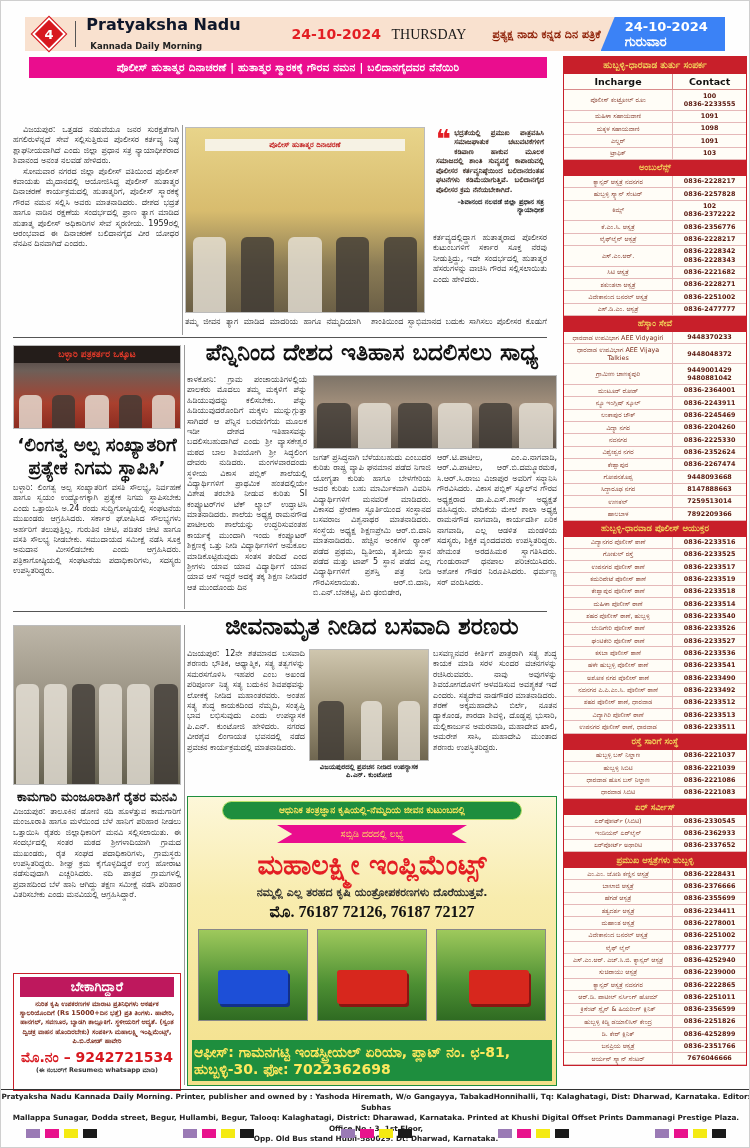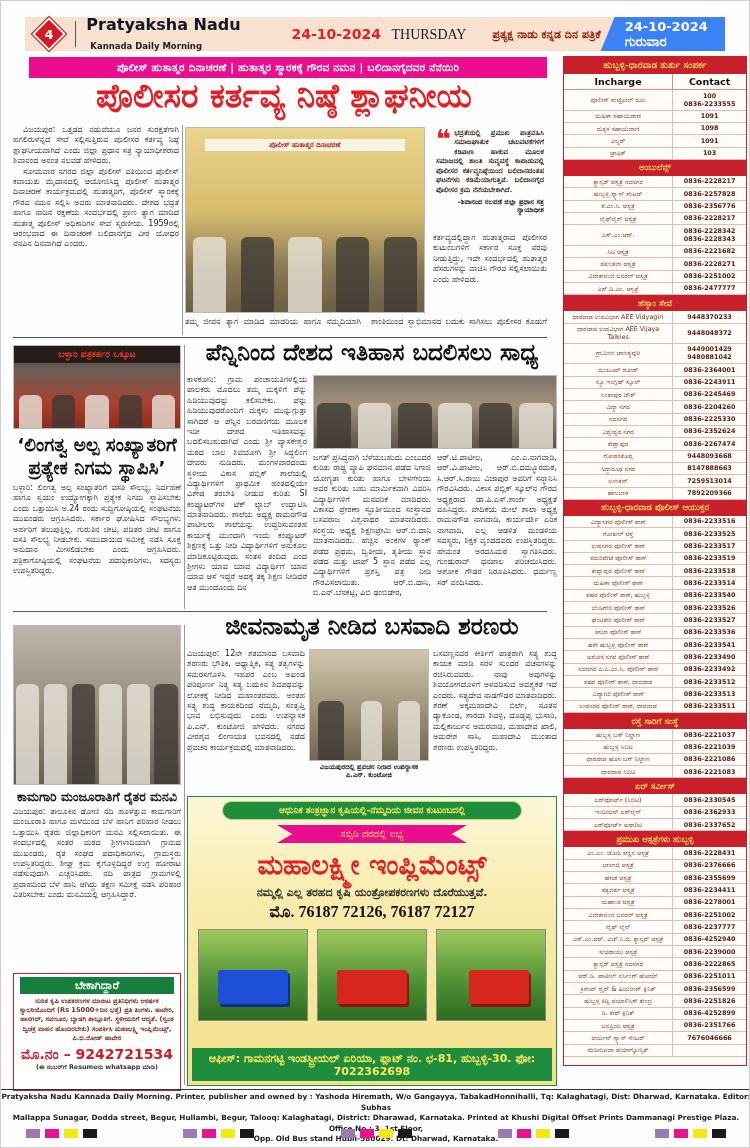--- a/index.html
+++ b/index.html
@@ -83,21 +83,21 @@
                 font-weight:bold; font-size:18.5px; line-height:1.25; }
   .headline3 { position:absolute; left:186px; top:612px; width:370px; text-align:center; color:#111;
                font-weight:bold; font-size:23px; }
   .headline3b { position:absolute; left:12px; top:788px; width:168px; text-align:center; color:#111;
                 font-weight:bold; font-size:12.5px; }
   .caption { font-size:6.8px; font-weight:bold; color:#222; text-align:center; }
 
   
   .wanted { position:absolute; left:12px; top:972px; width:168px; height:118px;
             border:1.5px solid #c81f2a; background:#fff; }
-  .w-head { background:#15803d; color:#fff; font-weight:bold; font-size:11px; text-align:center;
+  .w-head { background:#be185d; color:#fff; font-weight:bold; font-size:13px; text-align:center;
             padding:2px; margin:3px 6px 2px 6px; }
   .w-body { font-size:6.6px; color:#7a2a1a; text-align:center; line-height:1.4; padding:1px 5px; font-weight:bold; }
   .w-phone { color:#d71920; font-weight:bold; font-size:14px; text-align:center; margin-top:2px; }
   .w-note { font-size:6.4px; color:#333; text-align:center; font-weight:bold; }
 
   
   .mainad { position:absolute; left:186px; top:795px; width:370px; height:290px;
             border:1.5px solid #1e8e3e; background:linear-gradient(180deg,#fdf7d9 0%,#f8ecae 35%,#f3e08a 100%); }
   .ad-banner { width:300px; margin:4px auto 0 auto; background:#1e8e3e; border:1.5px solid #b7e06a;
                border-radius:11px; color:#ffe95e; font-weight:bold; font-size:9px; text-align:center; padding:3px 2px; }
@@ -108,21 +108,21 @@
   .ad-line { text-align:center; color:#2a2a2a; font-weight:bold; font-size:11px; margin-top:5px; }
   .ad-phone { text-align:center; color:#111; font-weight:bold; font-size:16px; margin-top:4px;
               font-family:"Liberation Serif", serif; }
   .ad-photos { display:flex; justify-content:space-between; padding:8px 10px 0 10px; }
   .ad-ph { width:110px; height:92px; border:1px solid #888;
            background:linear-gradient(180deg,#9ec95c 0%,#4d8f33 60%,#2f6b22 100%); position:relative; }
   .ad-eq { position:absolute; left:18%; bottom:18%; width:64%; height:38%; border-radius:3px; }
   .eq-blue { background:#1d4fd7; box-shadow:2px 3px 0 #12308a; }
   .eq-red { background:#d7271d; box-shadow:2px 3px 0 #8a1512; }
   .ad-bottom { position:absolute; left:4px; right:4px; bottom:4px; background:#1e8e3e; color:#ffe95e;
-               font-weight:bold; font-size:11px; text-align:center; padding:3.5px 2px; }
+               font-weight:bold; font-size:14px; padding:3.5px 2px; }
 
   
   .footer { position:absolute; left:0; top:1091px; width:750px; text-align:center;
             font-size:7.3px; color:#222; line-height:1.45; font-weight:bold; }
   .colorbars { position:absolute; left:25px; top:1128px; width:700px; display:flex; justify-content:space-between; }
   .cb-group { display:flex; gap:5px; }
   .cb { width:14px; height:9px; }
   .cb.v { background:#9a7ab5; } .cb.m { background:#e8128c; } .cb.y { background:#f4ea12; } .cb.k { background:#1a1a1a; }
 </style>
 </head>
@@ -142,21 +142,20 @@
     </div>
     <div class="mh-date">
       <span class="d">24-10-2024</span>
       <span class="day">THURSDAY</span>
     </div>
     <div class="mh-tagline">ಪ್ರತ್ಯಕ್ಷ ನಾಡು ಕನ್ನಡ ದಿನ ಪತ್ರಿಕೆ</div>
     <div class="mh-datebox">24-10-2024 ಗುರುವಾರ</div>
   </div>
 
   <div class="kicker">ಪೊಲೀಸ್ ಹುತಾತ್ಮರ ದಿನಾಚರಣೆ | ಹುತಾತ್ಮರ ಸ್ಮಾರಕಕ್ಕೆ ಗೌರವ ನಮನ | ಬಲಿದಾನಗೈದವರ ನೆನೆಯಿರಿ</div>
-  <div class="headline1">ಪೊಲೀಸರ ಕರ್ತವ್ಯ ನಿಷ್ಠೆ ಶ್ಲಾಘನೀಯ</div>
 
   <div class="body-txt" style="position:absolute;left:12px;top:124px;width:166px;height:208px;overflow:hidden;">
     <p class="ind">ವಿಜಯಪುರ: ಒತ್ತಡದ ನಡುವೆಯೂ ಜನರ ಸುರಕ್ಷತೆಗಾಗಿ ಹಗಲಿರುಳೆನ್ನದೆ ಸೇವೆ ಸಲ್ಲಿಸುತ್ತಿರುವ ಪೊಲೀಸರ ಕರ್ತವ್ಯ ನಿಷ್ಠೆ ಶ್ಲಾಘನೀಯವಾಗಿದೆ ಎಂದು ಜಿಲ್ಲಾ ಪ್ರಧಾನ ಸತ್ರ ನ್ಯಾಯಾಧೀಶರಾದ ಶಿವಾನಂದ ಅನಂತ ನಲವಡೆ ಹೇಳಿದರು.</p>
     <p class="ind">ಸೋಮವಾರ ನಗರದ ಜಿಲ್ಲಾ ಪೊಲೀಸ್ ವತಿಯಿಂದ ಪೊಲೀಸ್ ಕವಾಯತು ಮೈದಾನದಲ್ಲಿ ಆಯೋಜಿಸಿದ್ದ ಪೊಲೀಸ್ ಹುತಾತ್ಮರ ದಿನಾಚರಣೆ ಕಾರ್ಯಕ್ರಮದಲ್ಲಿ ಹುತಾತ್ಮರಿಗೆ, ಪೊಲೀಸ್ ಸ್ಮಾರಕಕ್ಕೆ ಗೌರವ ನಮನ ಸಲ್ಲಿಸಿ ಅವರು ಮಾತನಾಡಿದರು. ದೇಶದ ಭದ್ರತೆ ಹಾಗೂ ನಾಡಿನ ರಕ್ಷಣೆಯ ಸಂದರ್ಭದಲ್ಲಿ ಪ್ರಾಣ ತ್ಯಾಗ ಮಾಡಿದ ಹುತಾತ್ಮ ಪೊಲೀಸ್ ಅಧಿಕಾರಿಗಳ ಸೇವೆ ಸ್ಮರಣೀಯ. 1959ರಲ್ಲಿ ಆರಂಭವಾದ ಈ ದಿನಾಚರಣೆ ಬಲಿದಾನಗೈದ ವೀರ ಯೋಧರ ನೆನಪಿನ ದಿನವಾಗಿದೆ ಎಂದರು.</p>
   </div>
 
   <div class="photo ph-grad1" style="left:184px;top:126px;width:240px;height:186px;">
     <div class="ph-banner">ಪೊಲೀಸ್ ಹುತಾತ್ಮರ ದಿನಾಚರಣೆ</div>
     <div class="figs">
       <div class="fig l"></div>
@@ -309,20 +308,27 @@
             <div>0836-2228217</div>
           </div>
         </div>
         <div class="sb-row">
           <div class="n">ಹುಬ್ಬಳ್ಳಿ ಸ್ಕ್ಯಾನ್ ಸೆಂಟರ್</div>
           <div class="p">
             <div>0836-2257828</div>
           </div>
         </div>
         <div class="sb-row">
+          <div class="n">ಕಿಮ್ಸ್</div>
+          <div class="p">
+            <div>102</div>
+            <div>0836-2372222</div>
+          </div>
+        </div>
+        <div class="sb-row">
           <div class="n">ಕೆ.ಎಂ.ಸಿ. ಆಸ್ಪತ್ರೆ</div>
           <div class="p">
             <div>0836-2356776</div>
           </div>
         </div>
         <div class="sb-row">
           <div class="n">ಲೈಫ್‌ಲೈನ್ ಆಸ್ಪತ್ರೆ</div>
           <div class="p">
             <div>0836-2228217</div>
           </div>

